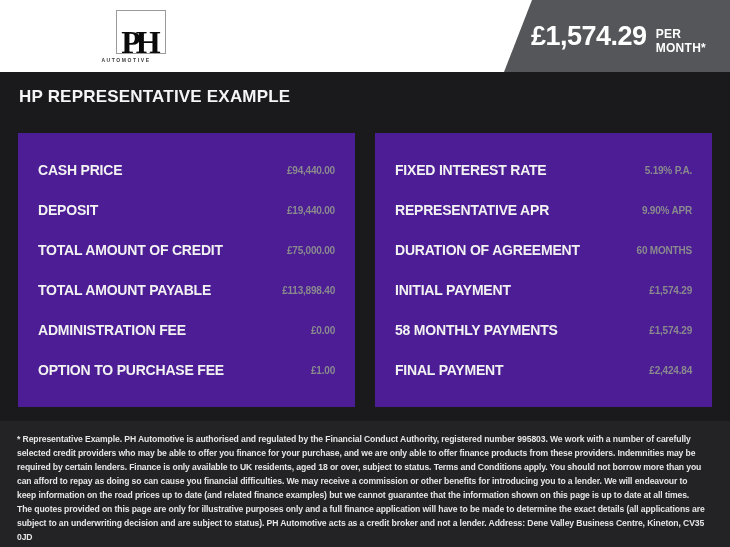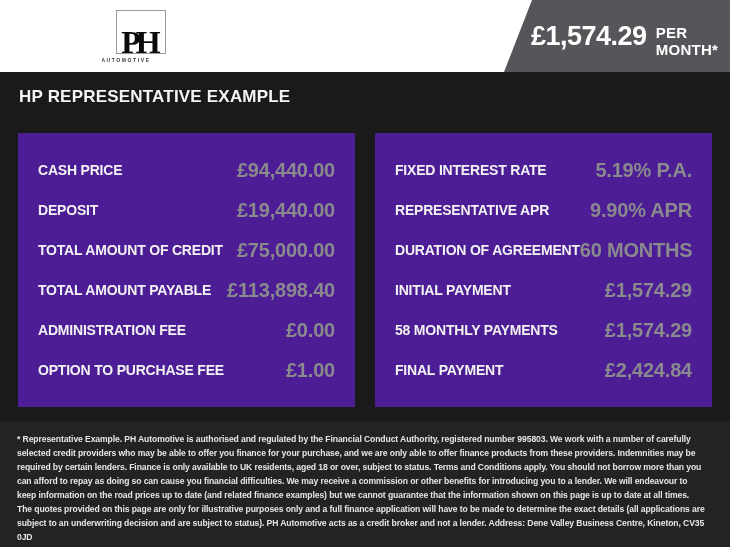--- a/index.html
+++ b/index.html
@@ -63,21 +63,21 @@
   }
   .price-amount {
     color: #ffffff;
     font-weight: bold;
     font-size: 27px;
     letter-spacing: -0.5px;
   }
   .price-suffix {
     color: #ffffff;
     font-weight: bold;
-    font-size: 15px;
+    font-size: 12px;
     letter-spacing: 0.3px;
     margin-left: 9px;
     margin-top: 9px;
   }
 
   
   .section-title {
     position: absolute;
     top: 87px; left: 19px;
     color: #f5f5f5;
@@ -110,21 +110,21 @@
   }
   .finance-label {
     color: #f2f2f2;
     font-size: 14px;
     font-weight: bold;
     letter-spacing: -0.2px;
     white-space: nowrap;
   }
   .finance-value {
     color: #8a8a8e;
-    font-size: 20px;
+    font-size: 10px;
     font-weight: bold;
     letter-spacing: -0.2px;
     white-space: nowrap;
   }
 
   
   .footer {
     position: absolute;
     top: 421px; left: 0;
     width: 730px; height: 126px;

